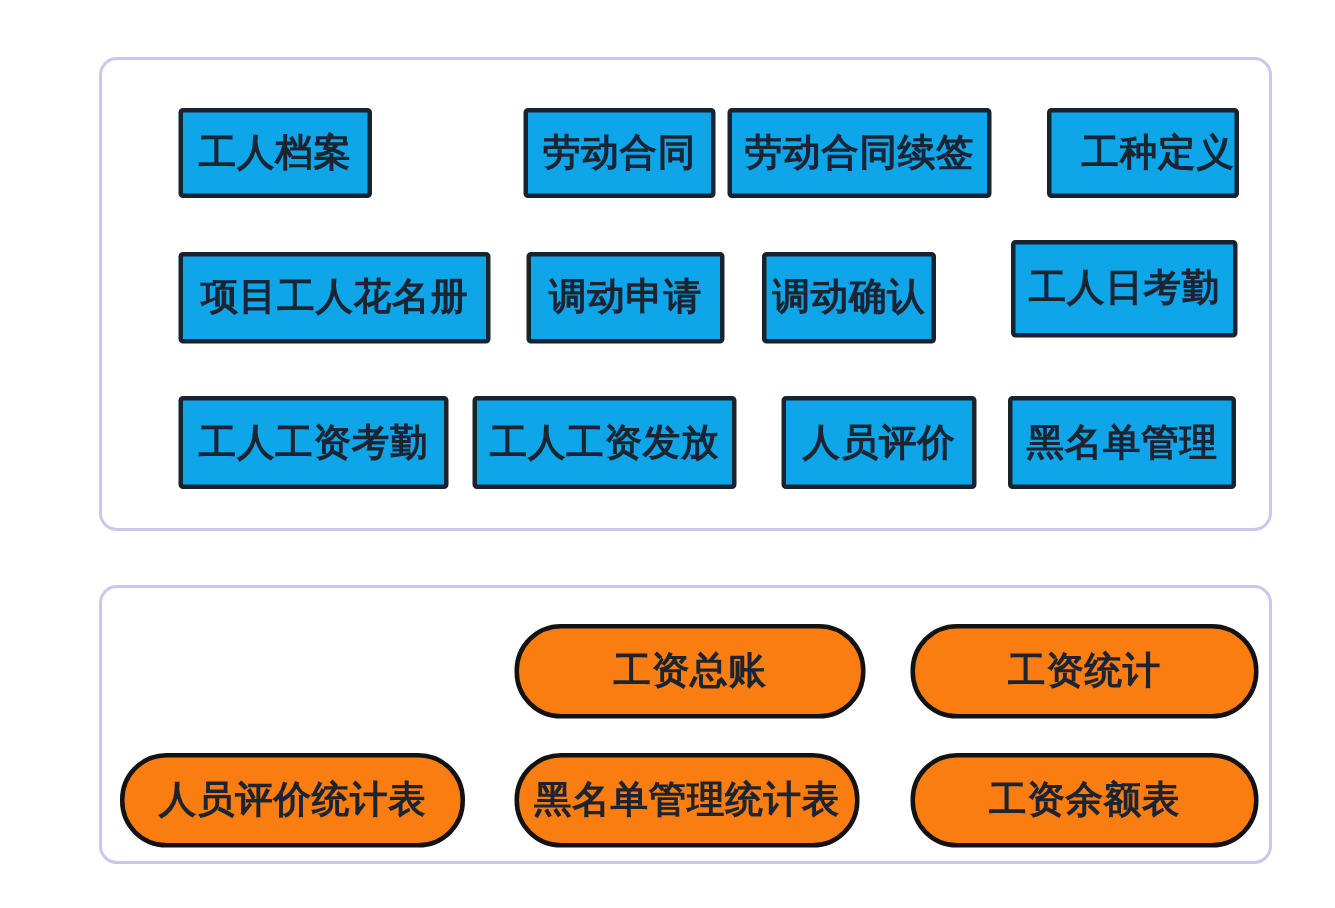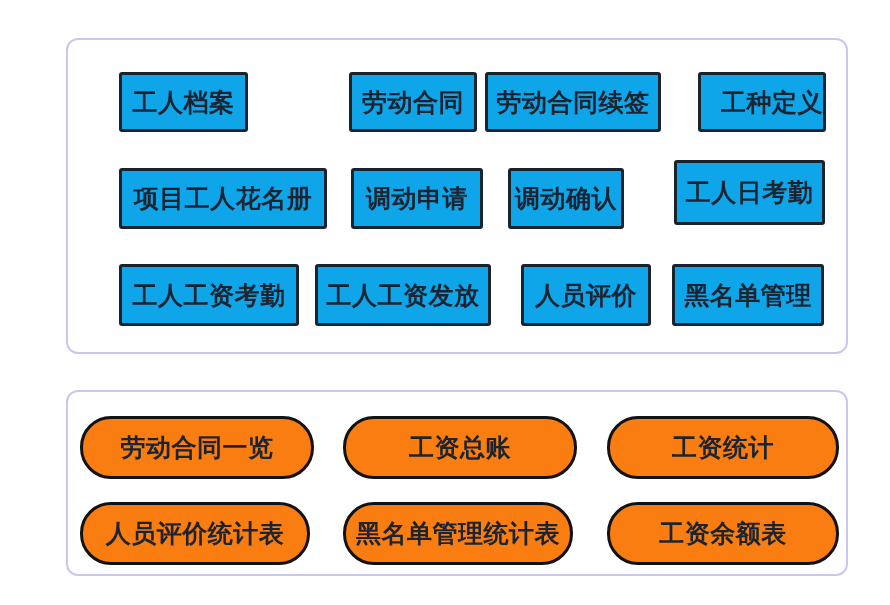--- a/index.html
+++ b/index.html
@@ -104,23 +104,20 @@
     </div>
     <div class="btn blue m10">
       <span>人员评价</span>
     </div>
     <div class="btn blue m11">
       <span>黑名单管理</span>
     </div>
   </section>
 
   <section class="panel panel-reports">
-    <div class="btn orange r0">
-      <span>劳动合同一览</span>
-    </div>
     <div class="btn orange r1">
       <span>工资总账</span>
     </div>
     <div class="btn orange r2">
       <span>工资统计</span>
     </div>
     <div class="btn orange r3">
       <span>人员评价统计表</span>
     </div>
     <div class="btn orange r4">

